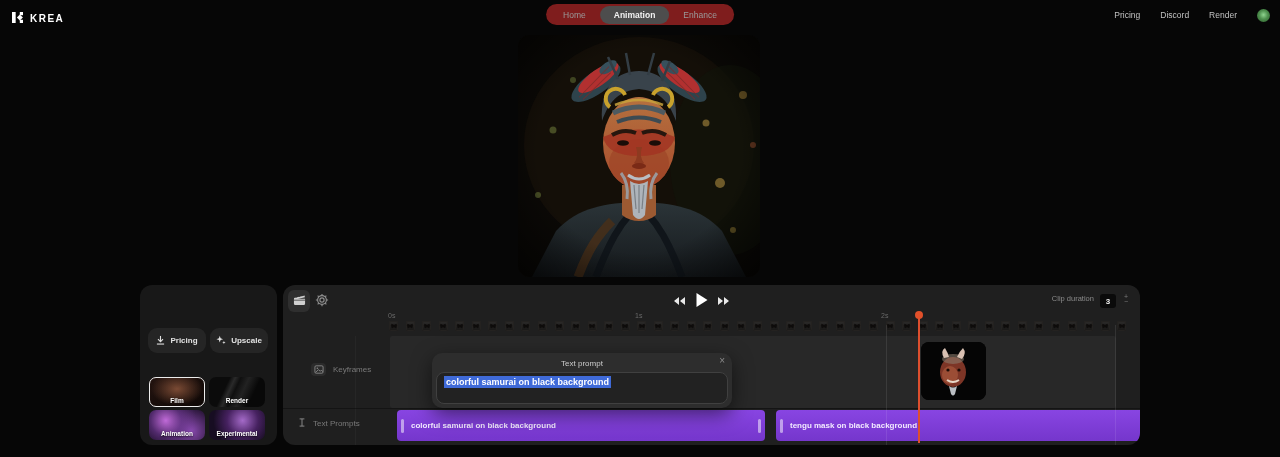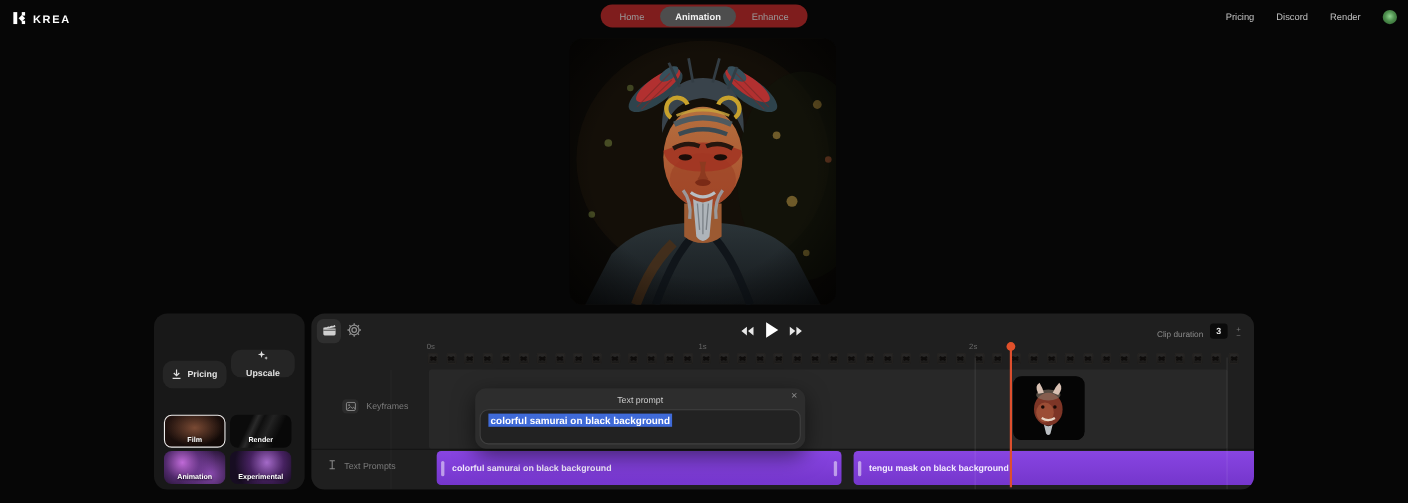--- a/index.html
+++ b/index.html
@@ -30,21 +30,21 @@
   .btn-generate { position:absolute; left:8px; top:11px; width:120px; height:29px;
                   background:#fafafa; border:none; border-radius:14px; display:flex;
                   align-items:center; justify-content:center; gap:6px;
                   font-size:8.5px; font-weight:bold; color:#1c1c1c; cursor:pointer;
                   font-family:"Liberation Sans", sans-serif; }
   .btn-small { position:absolute; width:58px; height:25px; background:#252525; border:none;
                border-radius:9px; display:flex; align-items:center; justify-content:center;
                gap:5px; font-size:8px; color:#e2e2e2; font-weight:bold; cursor:pointer;
                font-family:"Liberation Sans", sans-serif; }
   .btn-download { left:8px; top:43px; }
-  .btn-upscale { left:70px; top:33px;flex-direction:column; }
+  .btn-upscale { left:70px; top:43px; }
   .thumb { position:absolute; width:56px; height:30px; border-radius:7px; overflow:hidden;
            display:flex; align-items:flex-end; justify-content:center; cursor:pointer; }
   .thumb.selected { outline:1.5px solid #ececec; outline-offset:-1.5px; }
   .thumb-label { font-size:6.5px; font-weight:bold; color:#fff; margin-bottom:3px;
                  text-shadow:0 1px 2px rgba(0,0,0,.9); }
   .t-film { left:9px; top:92px;
     background:radial-gradient(ellipse at 50% 40%, #7a4a34 0%, rgba(58,33,22,0) 65%),
                linear-gradient(150deg,#241410,#0d0705); }
   .t-render { left:69px; top:92px;
     background:linear-gradient(115deg,#0b0b0b 30%,#2a2a2a 38%,#0f0f0f 46%,#222 58%,#080808 75%); }
@@ -56,21 +56,21 @@
 
   
   .timeline { position:absolute; left:283px; top:285px; width:857px; height:160px;
               background:#1f1f1f; border-radius:12px; overflow:hidden; }
   .tl-clapper { position:absolute; left:5px; top:5px; width:22px; height:22px; background:#2f2f2f;
                 border:none; border-radius:6px; display:flex; align-items:center; justify-content:center; cursor:pointer; }
   .tl-gear { position:absolute; left:31px; top:8px; width:16px; height:16px; background:none; border:none;
              display:flex; align-items:center; justify-content:center; cursor:pointer; }
   .transport { position:absolute; left:389px; top:6px; display:flex; align-items:center; gap:6px; }
   .tr-btn { background:none; border:none; display:flex; align-items:center; cursor:pointer; padding:1px; }
-  .clip-duration { position:absolute; right:10px; top:9px; display:flex; align-items:flex-end; gap:6px;margin-left:35px; }
+  .clip-duration { position:absolute; right:10px; top:9px; display:flex; align-items:flex-start; gap:6px;margin-left:35px; }
   .cd-label { font-size:7.5px; color:#8a8a8a; }
   .cd-value { width:16px; height:14px; background:#0a0a0a; border-radius:3px; color:#eee;
               font-size:8px; font-weight:bold; display:flex; align-items:center; justify-content:center; }
   .cd-stepper { display:flex; flex-direction:column; align-items:center; }
   .cd-step { font-size:7px; line-height:5px; color:#7a7a7a; background:none; border:none;
              cursor:pointer; padding:0 2px; font-family:"Liberation Sans", sans-serif; }
 
   .ruler-label { position:absolute; top:27px; font-size:7px; color:#696969; }
   .ticks { position:absolute; left:106px; top:36px; height:11px; width:745px; }
   .tick { position:absolute; top:0; width:9px; height:10px; border-radius:2px;

